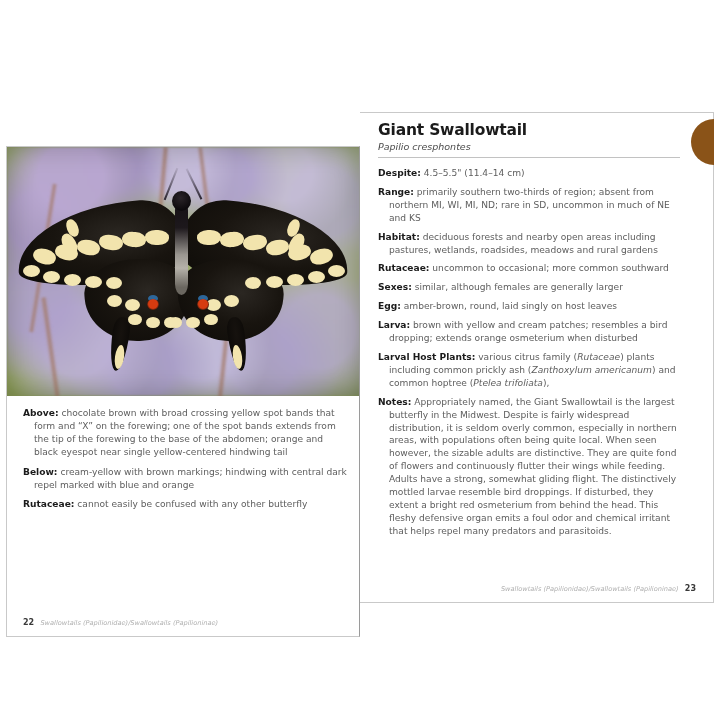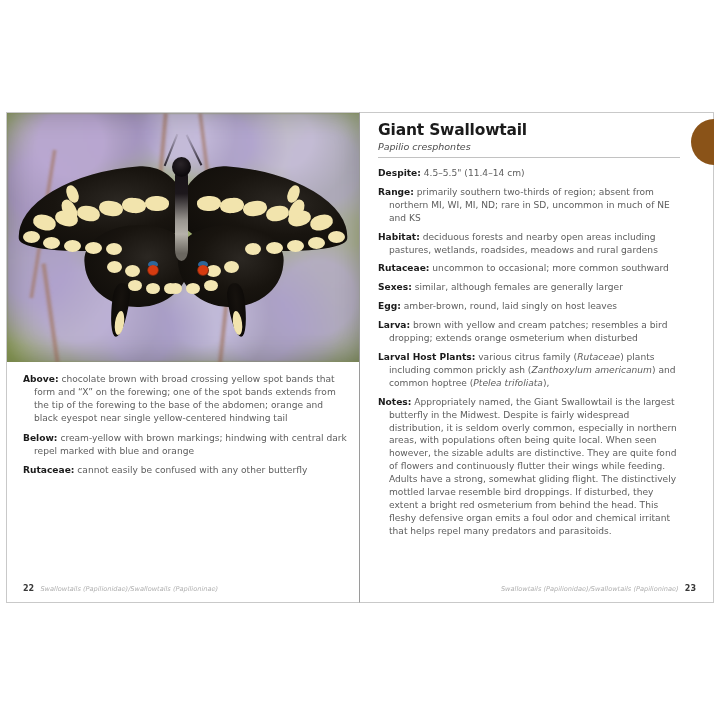--- a/index.html
+++ b/index.html
@@ -25,20 +25,21 @@
   
   .page-left {
     position: relative;
     width: 354px;
     height: 491px;
     box-sizing: border-box;
     border: 1px solid #c9c9c9;
     border-right: 1px solid #9a9a9a;
     background: #ffffff;
     overflow: hidden;
+    margin-top: 34px;
   }
 
   .photo {
     position: absolute;
     left: 0;
     top: 0;
     width: 354px;
     height: 249px;
     overflow: hidden;
     background: #8fa05a;

